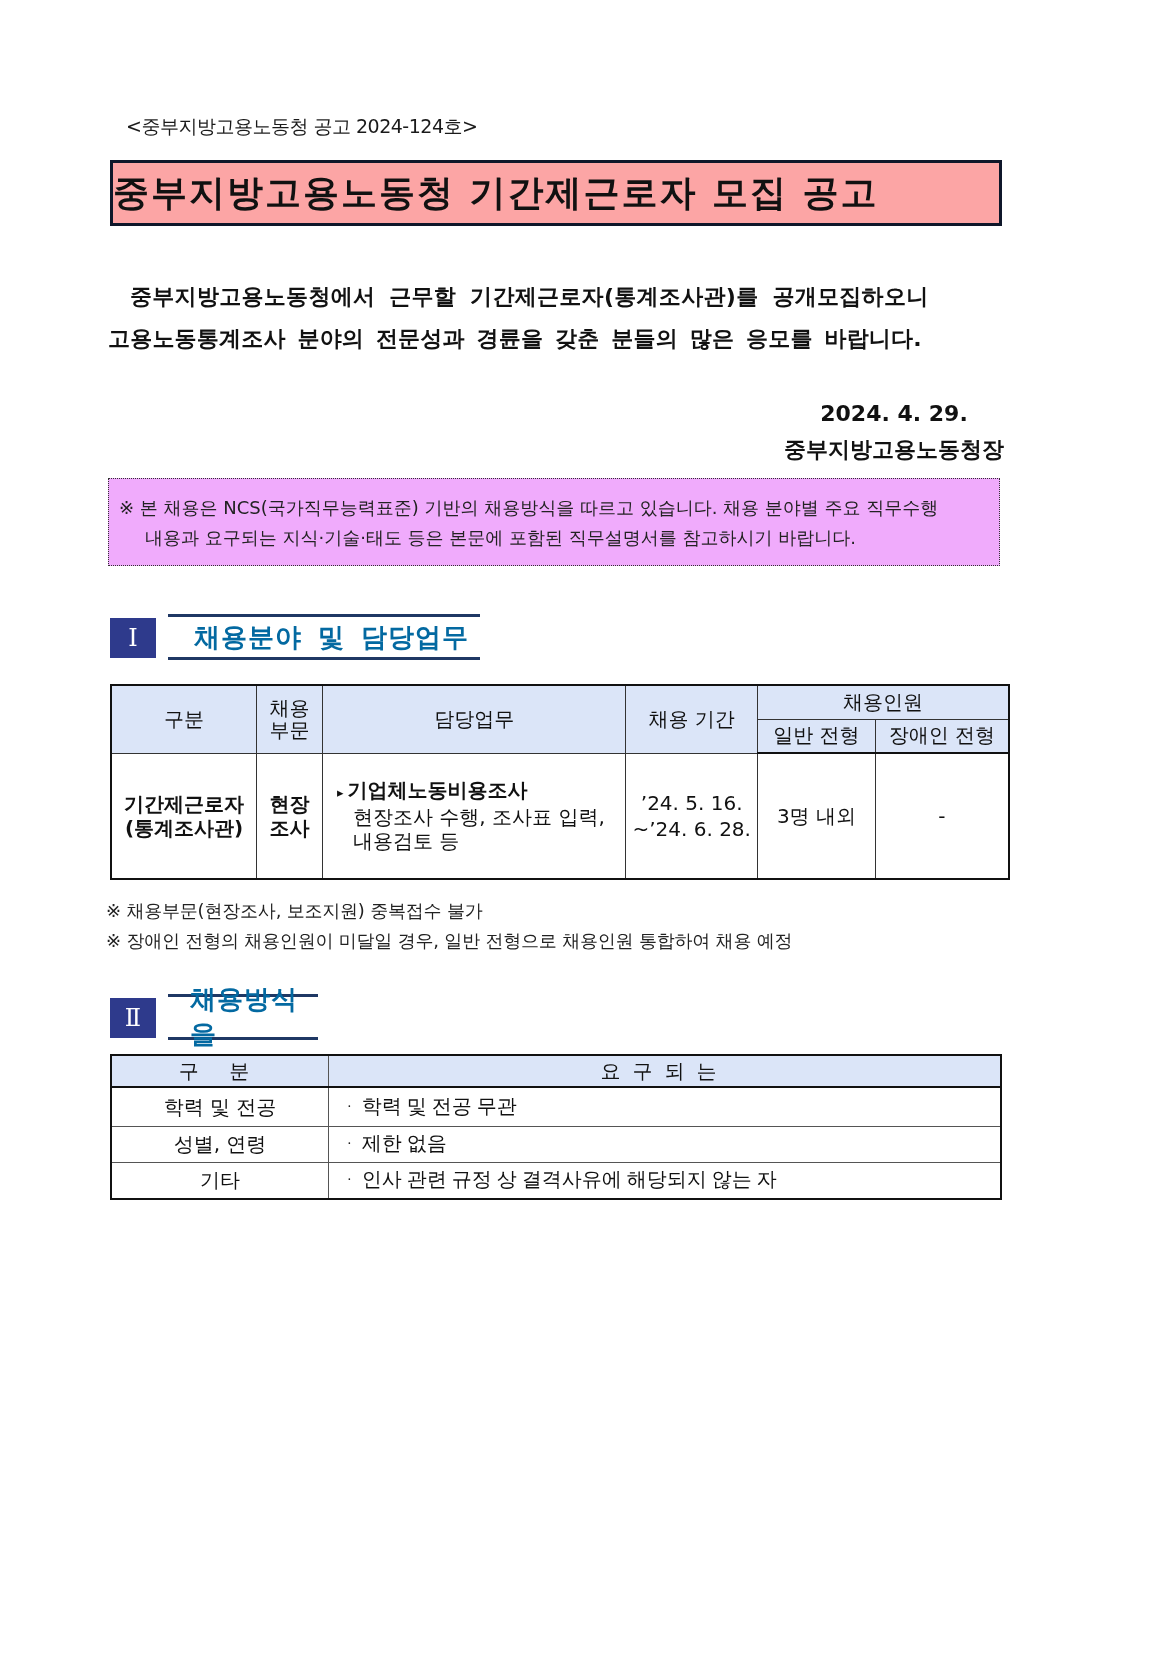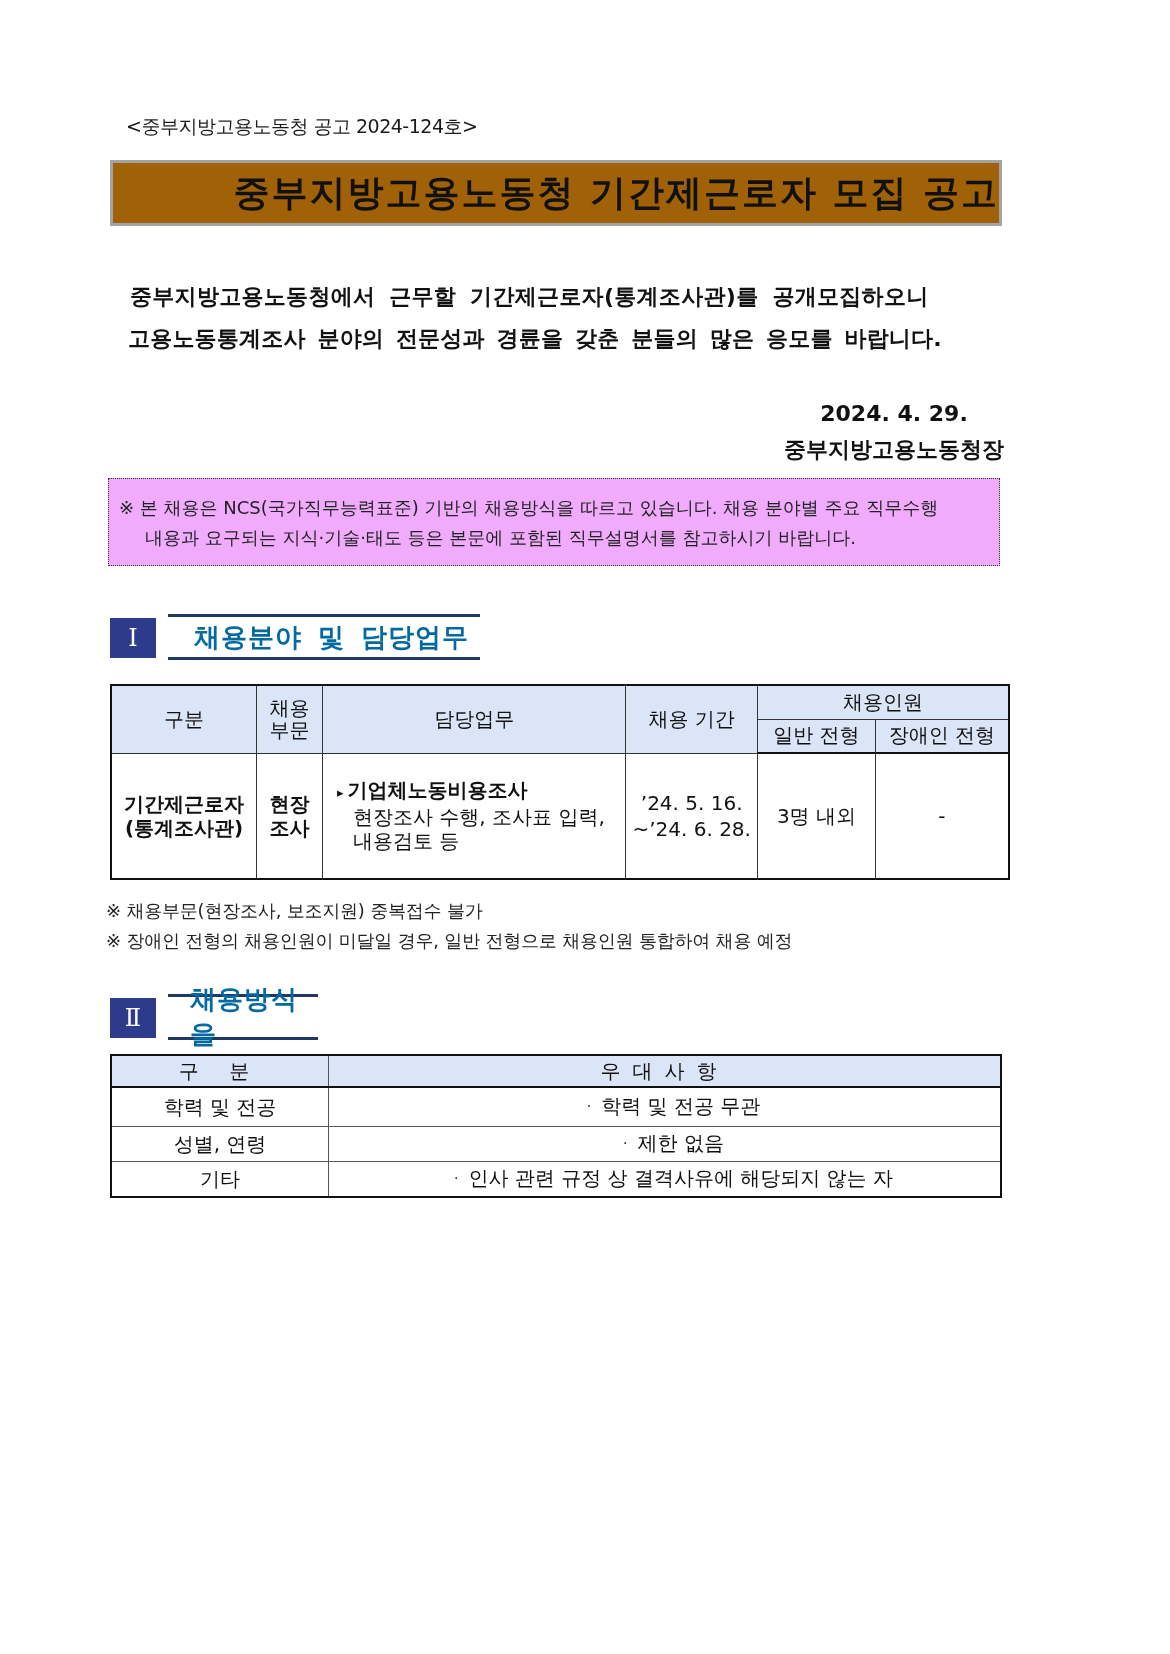--- a/index.html
+++ b/index.html
@@ -20,41 +20,41 @@
     .notice-no {
       left: 126px; top: 114px;
       font-size: 19px;
       letter-spacing: -0.5px;
       color: #1a1a1a;
     }
 
     .title-box {
       left: 110px; top: 160px;
       width: 886px; height: 60px;
-      border: 3px solid #a3a3a3;
-      background: #a16207;
-      display: flex; align-items: center; justify-content: flex-end;
+      border: 3px solid #0f172a;
+      background: #fca5a5;
+      display: flex; align-items: center; justify-content: flex-start;
     }
     .title-text {
       font-size: 36px;
       font-weight: bold;
       letter-spacing: 2px;
       color: #111;
     }
 
     .intro {
       left: 108px; top: 276px;
       width: 900px;
       font-size: 22px;
       font-weight: bold;
       line-height: 42px;
       color: #111;
     }
     .intro .line1 { text-indent: 22px; word-spacing: 6px; letter-spacing: 0.3px; }
-    .intro .line2 { word-spacing: 4px; letter-spacing: 0.2px; margin-left: 20px; }
+    .intro .line2 { word-spacing: 4px; letter-spacing: 0.2px; }
 
     .date-block {
       right: 166px; top: 396px;
       text-align: center;
       font-size: 22px;
       font-weight: bold;
       line-height: 36px;
       color: #111;
     }
 
@@ -148,21 +148,21 @@
     }
     .t2 th {
       background: #dbe5f8;
       font-weight: normal;
       height: 30px;
       text-align: center;
       border-bottom: 2px solid #111;
       letter-spacing: 12px;
     }
     .t2 td.k { text-align: center; width: 216px; }
-    .t2 td.v { text-align: center; padding-left: 18px; }
+    .t2 td.v { text-align: left; padding-left: 18px; font-family: Liberation Serif, serif; }
     .t2 .r1 td { height: 38px; }
     .t2 .r2 td { height: 32px; }
     .t2 .r3 td { height: 84px; }
     .t2 .r4 td { height: 32px; }
     .t2 .v .item { line-height: 32px; }
     .t2 .dot { font-size: 14px; margin-right: 10px; position: relative; top: -2px; }
   </style>
 </head>
 <body>
 
@@ -255,21 +255,21 @@
   <div class="sec-badge">Ⅱ</div>
   <div class="sec-title-wrap" style="width:150px;">
     <div class="sec-title" style="padding-left:22px;">채용방식을</div>
   </div>
 </div>
 
 <table class="abs t2">
   <thead>
     <tr>
       <th style="width:216px;margin-top:40px;">구 분</th>
-      <th>우대사항</th>
+      <th>요구되는</th>
     </tr>
   </thead>
   <tbody>
     <tr class="r1">
       <td class="k">학력 및 전공</td>
       <td class="v">
         <div class="item"><span class="dot">·</span><span>학력 및 전공 무관</span></div>
       </td>
     </tr>
     <tr class="r2">

